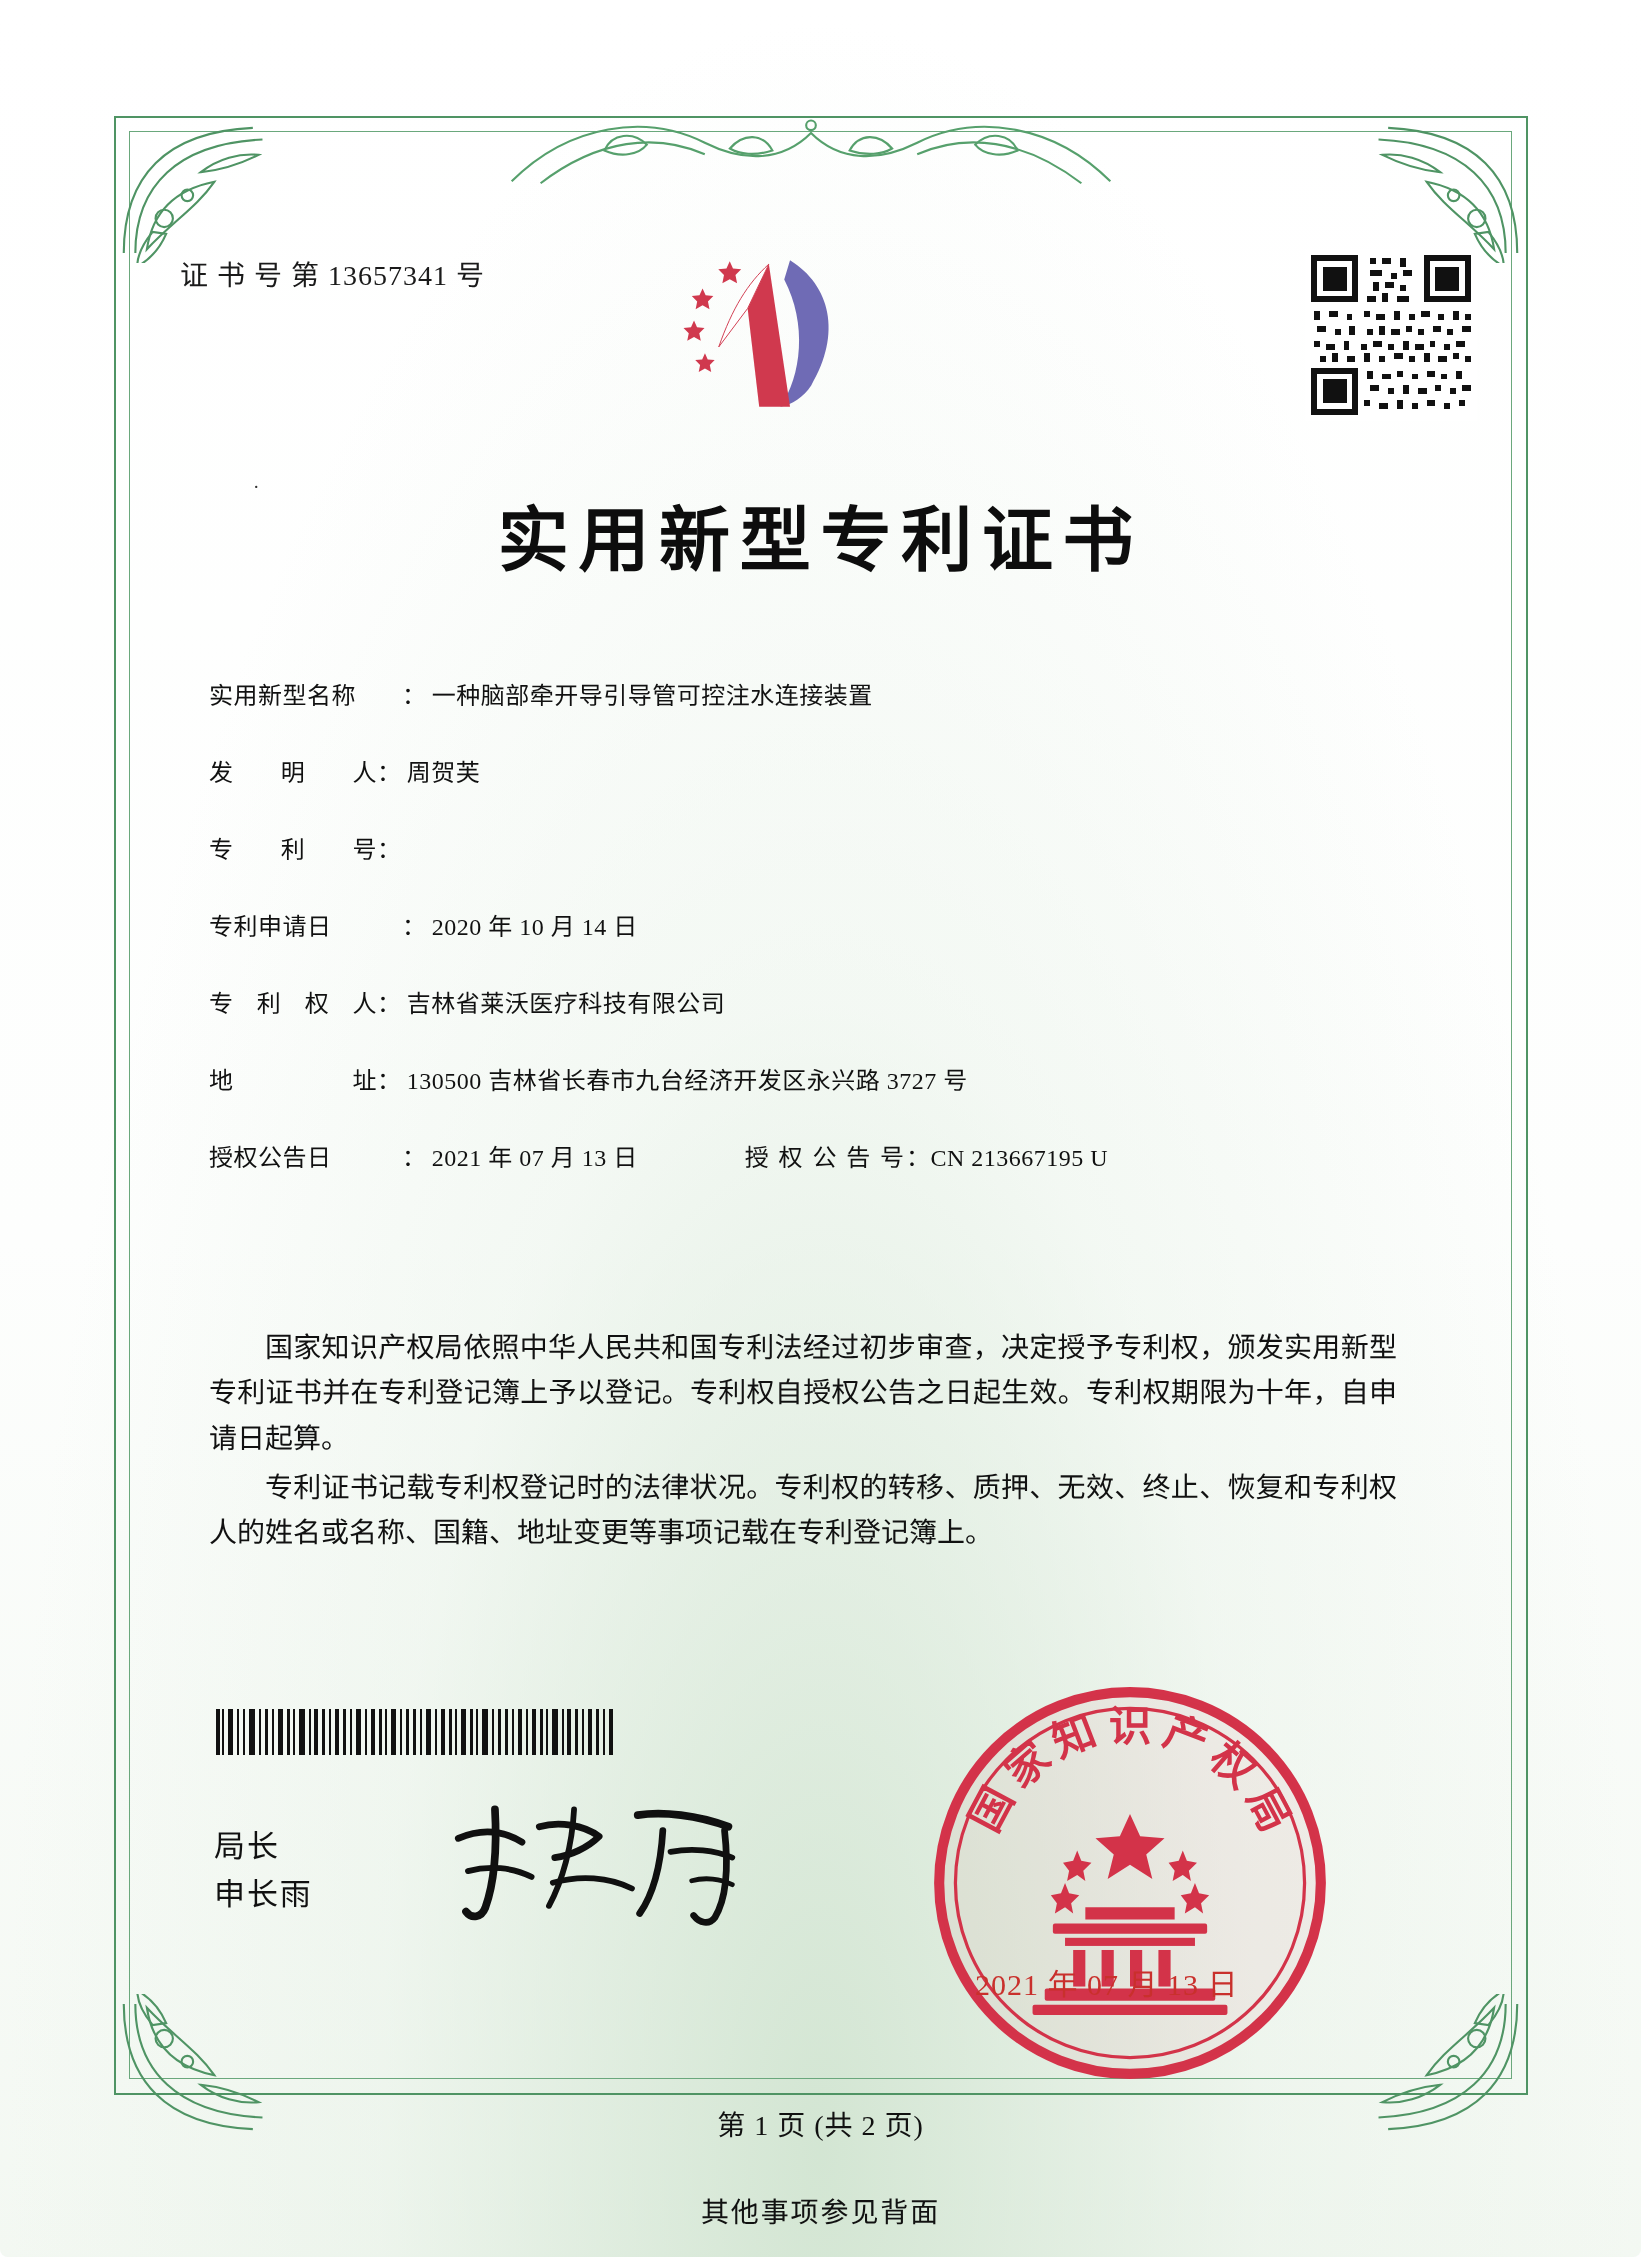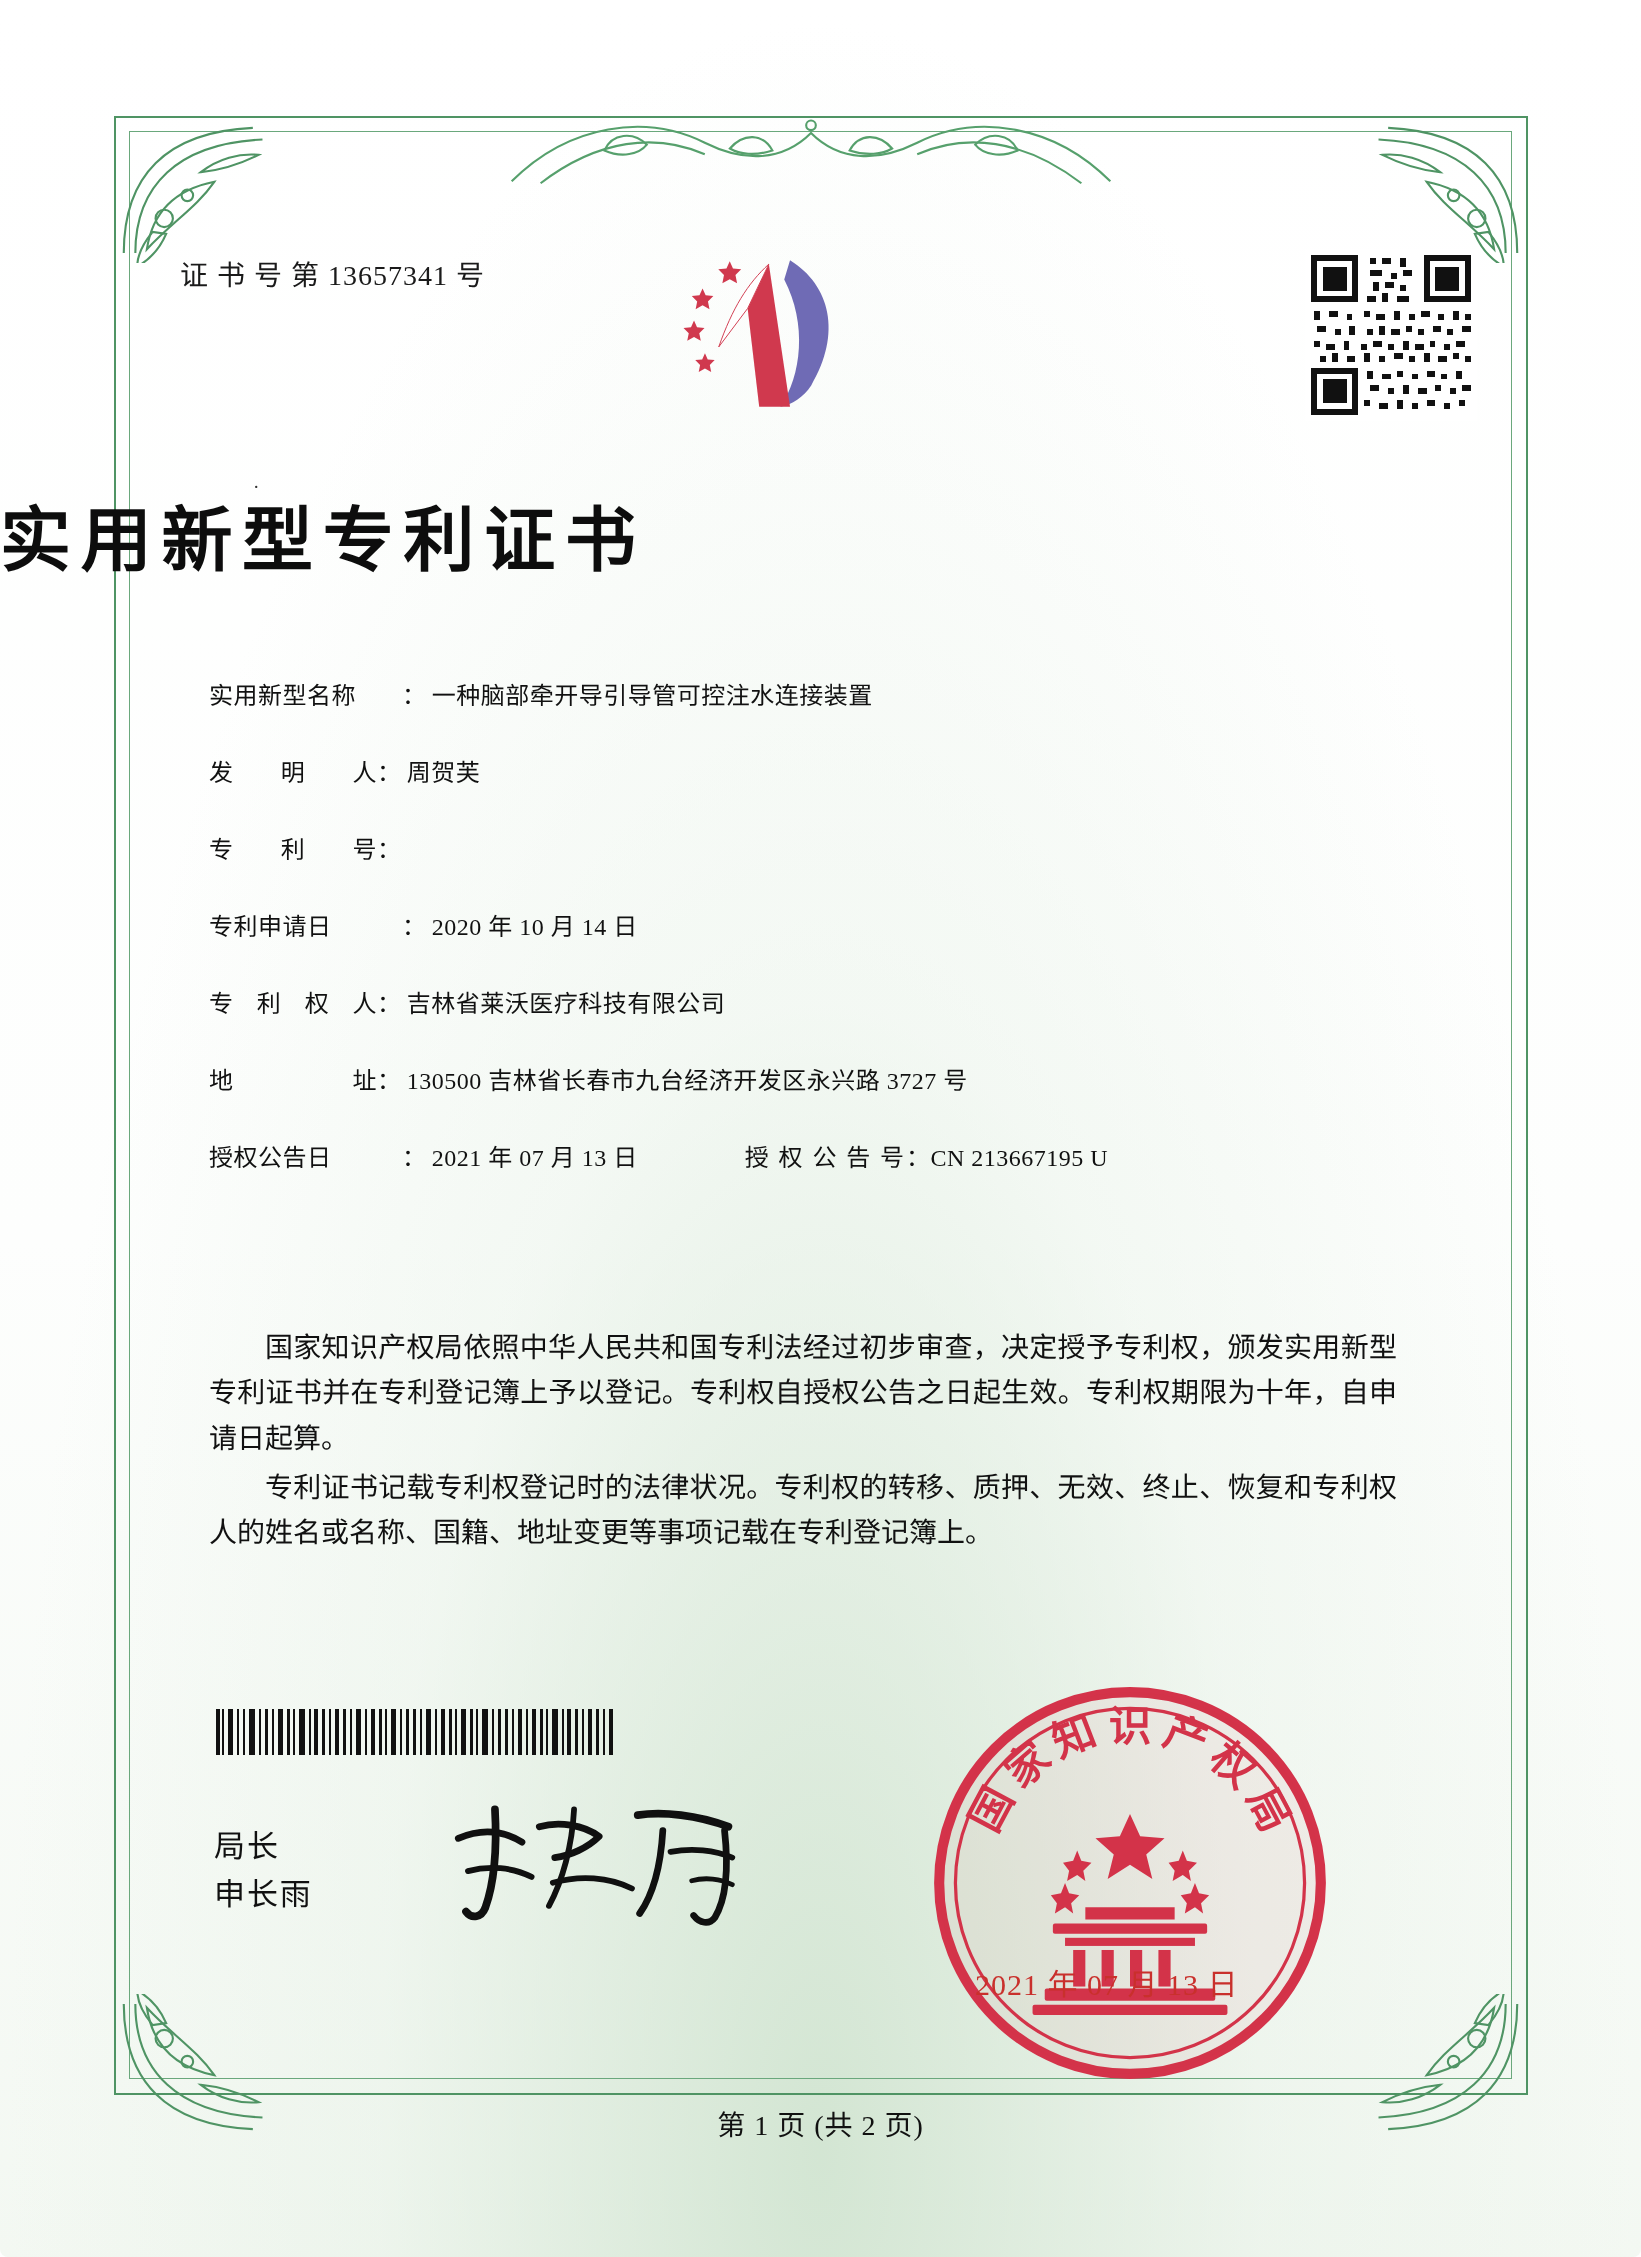--- a/index.html
+++ b/index.html
@@ -86,21 +86,21 @@
     left: 253px; top: 481px;
     width: 11.6px; height: 11.6px;
     color: #333;
     font-size: 19.3px;
     line-height: 11.6px;
   }
 
   .main-title {
     position: absolute;
     left: 0; right: 0; top: 483px;
-    text-align: left;
+    text-align: center;
     font-family: Liberation Serif, serif;
     font-size: 71px;
     font-weight: bold;
     letter-spacing: 9.7px;
     color: #0d0d0d;
   }
 
   
   .fields {
     position: absolute;
@@ -584,15 +584,16 @@
         <rect x="52" y="160" width="96" height="5" rx="1"></rect>
         <path d="M78 112 h44 v6 h-44 z"></path>
       </g>
       <circle cx="100" cy="100" r="94" fill="#d4334a" opacity="0.06"></circle>
     </svg>
   </div>
 
   <div class="seal-date">2021 年 07 月 13 日</div>
 
   <div class="page-num">第 1 页 (共 2 页)</div>
+  <div class="back-note">其他事项参见背面</div>
 
 </div>
 
 
 </body></html>

